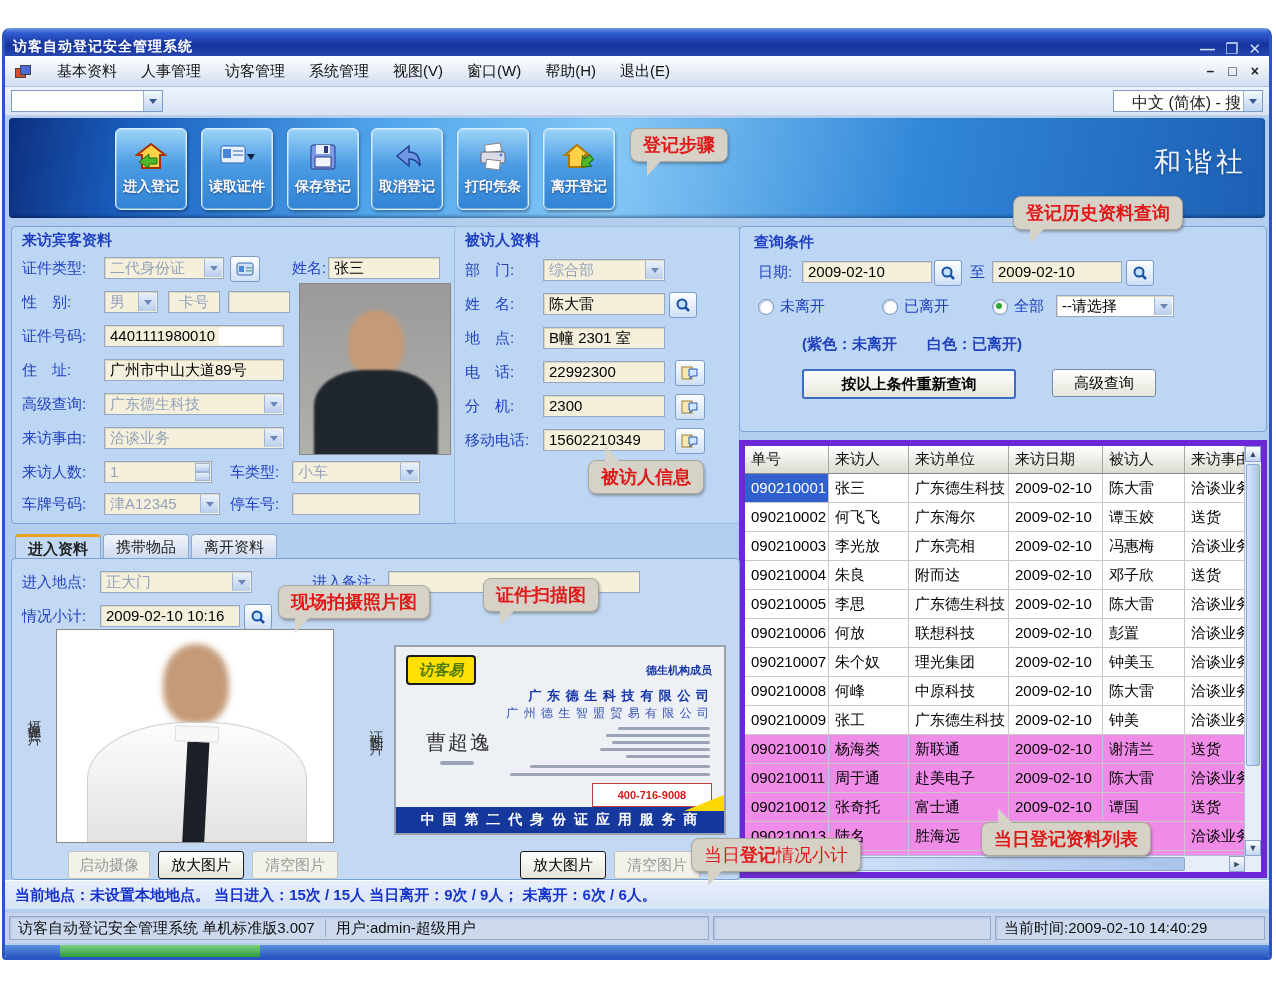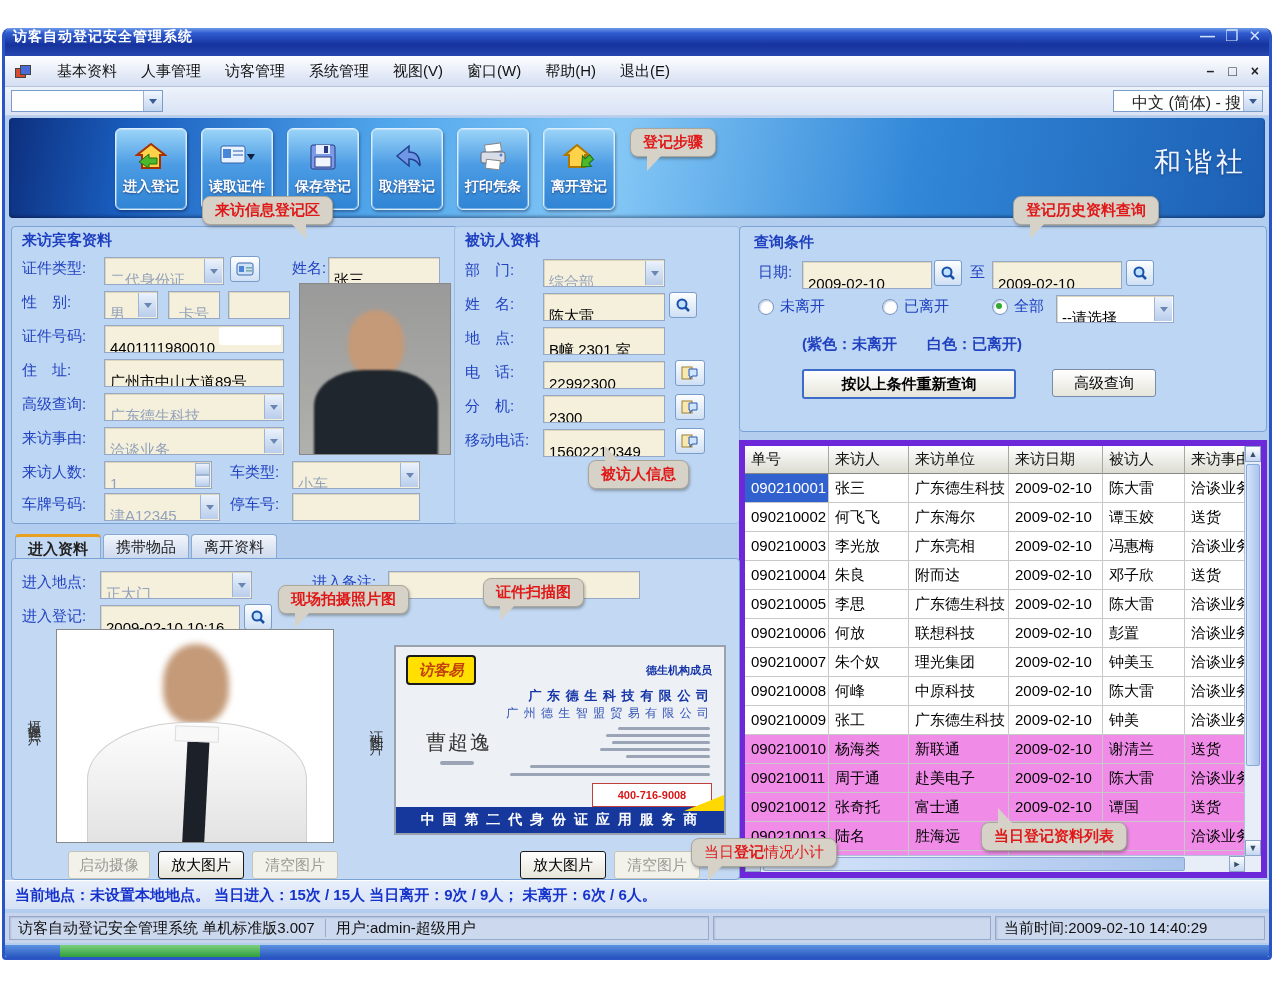--- a/index.html
+++ b/index.html
@@ -3,21 +3,21 @@
 <meta charset="utf-8">
 <style>
   html,body{margin:0;padding:0;}
   body{width:1276px;height:991px;overflow:hidden;background:#fff;
        font-family:"Liberation Sans","DejaVu Sans",sans-serif;}
   .window{position:absolute;left:2px;top:28px;width:1270px;height:932px;
           background:#b3cdef;border:3px solid #2b55c4;border-top:none;
           border-radius:8px 8px 4px 4px;box-sizing:border-box;}
   
   .titlebar{height:28px;background:linear-gradient(180deg,#6f9ae8 0%,#2f5cd0 18%,#16339e 60%,#2746ae 100%);
-            border-radius:6px 6px 0 0;display:flex;align-items:flex-start;padding:0 8px;}
+            border-radius:6px 6px 0 0;display:flex;align-items:flex-end;padding:0 8px;}
   .titlebar .ttl{color:#fff;font-size:14px;font-weight:bold;letter-spacing:1px;}
   .wctl{margin-left:auto;display:flex;gap:10px;}
   .wctl span{color:#cfe0f8;font-size:15px;line-height:15px;cursor:default;font-weight:bold;}
   
   .menubar{height:30px;background:linear-gradient(#fdfeff,#d4def2);border-bottom:1px solid #b6c4e2;
            display:flex;align-items:center;padding:0 10px;position:relative;}
   .appicon{width:14px;height:12px;position:relative;margin-right:16px;}
   .appicon i{position:absolute;width:9px;height:8px;border:1px solid #444;}
   .appicon i.r{left:0;top:3px;background:#d84a30;}
   .appicon i.b{left:5px;top:0;background:#4a6ad8;}
@@ -40,21 +40,21 @@
         background:linear-gradient(#9bd4f8,#4c9ce4 45%,#2f84d4);border:1px solid #d8eefc;
         box-shadow:inset 0 0 0 1px rgba(255,255,255,.35),1px 2px 3px rgba(0,0,40,.35);
         display:flex;flex-direction:column;align-items:center;justify-content:center;gap:6px;cursor:pointer;}
   .tbtn .cap{color:#fff;font-size:14px;font-weight:bold;text-shadow:0 1px 2px rgba(0,0,60,.5);white-space:nowrap;}
   .brand{position:absolute;right:18px;top:26px;color:#f2f7ff;font-size:27px;letter-spacing:4px;
          text-shadow:0 1px 3px rgba(0,0,60,.4);}
   
   .lbl{position:absolute;color:#2242c0;font-size:15px;white-space:nowrap;}
   .sect{position:absolute;color:#1d3fc0;font-size:15px;font-weight:bold;white-space:nowrap;}
   .field{position:absolute;height:22px;background:#f5f0dc;border:1px solid #96a8c6;
-         box-shadow:inset 1px 1px 0 #ddd6bc;font-size:15px;color:#000;padding:13px 5px;
+         box-shadow:inset 1px 1px 0 #ddd6bc;font-size:15px;color:#000;padding:1px 5px;
          box-sizing:border-box;white-space:nowrap;overflow:hidden;}
   .field.dis{color:#93a2ba;}
   .field.white{background:#fff;}
   .combo{padding-right:20px;}
   .combo .arr{position:absolute;right:1px;top:1px;bottom:1px;width:17px;
               background:linear-gradient(#eaf2fc,#b9cdeb);border-left:1px solid #a0b4d4;
               display:flex;align-items:center;justify-content:center;}
   .combo .arr:after{content:"";border:4px solid transparent;border-top:5px solid #6c86b4;margin-top:4px;}
   .spin .arr{position:absolute;right:1px;top:1px;bottom:1px;width:15px;display:flex;flex-direction:column;}
   .spin .arr b{flex:1;background:linear-gradient(#eaf2fc,#b9cdeb);border:1px solid #a0b4d4;position:relative;}
@@ -66,21 +66,21 @@
   .xpbtn.flat{border:1px solid #c4c4ba;color:#9a9a96;background:#f2f1ea;}
   .xpbtn.strong{border:1px solid #1a1a1a;}
   .grp{position:absolute;border:1px solid #7ba2d4;border-radius:4px;background:#bdd6f3;box-sizing:border-box;}
   
   .radio{position:absolute;display:flex;align-items:center;gap:6px;font-size:15px;color:#1d3fc0;}
   .radio i{width:14px;height:14px;border-radius:50%;background:#fff;border:1px solid #7a96c0;
            box-shadow:inset 1px 1px 2px #b8c6dc;position:relative;}
   .radio.on i:after{content:"";position:absolute;left:3px;top:3px;width:6px;height:6px;border-radius:50%;background:#2faa2f;}
   
   .callout{position:absolute;background:#d6d2c8;border:1px solid #aaa69a;border-radius:8px;
-           color:#e01818;font-size:15px;font-weight:bold;display:flex;align-items:center;justify-content:center;
+           color:#e01818;font-size:18px;font-weight:bold;display:flex;align-items:center;justify-content:center;
            box-shadow:1px 2px 3px rgba(60,60,60,.4);z-index:50;white-space:nowrap;padding:4px 12px;}
   .callout .tail{position:absolute;width:0;height:0;}
   .tail.bl{left:16px;bottom:-15px;border-top:16px solid #d6d2c8;border-right:15px solid transparent;}
   .tail.br{right:26px;bottom:-15px;border-top:16px solid #d6d2c8;border-left:15px solid transparent;}
   .tail.tl{left:16px;top:-15px;border-bottom:16px solid #d6d2c8;border-right:15px solid transparent;}
   
   .vtable{position:absolute;background:#fff;border:6px solid #6d28d9;box-sizing:border-box;overflow:hidden;}
   .thead{display:flex;}
   .hcell{background:linear-gradient(#ffffff,#dcdcd2);border-right:1px solid #a8a8a0;border-bottom:1px solid #888;
          font-size:15px;color:#111;padding:4px 6px;box-sizing:border-box;white-space:nowrap;overflow:hidden;}
@@ -493,42 +493,42 @@
         <div class="tab active">进入资料</div>
         <div class="tab">携带物品</div>
         <div class="tab">离开资料</div>
       </div>
       <div class="grp" style="left:0;top:24px;width:729px;height:322px;background:#c3d9f3;">
         <span class="lbl" style="left:10px;top:14px;">进入地点:</span>
         <div class="field combo dis" style="left:88px;top:12px;width:152px;"><span>正大门</span><span class="arr"></span></div>
         <span class="lbl" style="left:300px;top:14px;">进入备注:</span>
         <div class="field dis" style="left:376px;top:12px;width:252px;"></div>
 
-        <span class="lbl" style="left:10px;top:48px;">进入登记:</span>
+        <span class="lbl" style="left:10px;top:48px;">情况小计:</span>
         <div class="field" style="left:88px;top:46px;width:140px;">2009-02-10 10:16</div>
         <div class="smallbtn" style="left:232px;top:45px;width:26px;">
           <svg width="16" height="16" viewBox="0 0 16 16">
               <circle cx="7" cy="7" r="4.5" fill="#bfe0ff" stroke="#1a50a8" stroke-width="2"></circle>
               <line x1="10.5" y1="10.5" x2="14" y2="14" stroke="#1a50a8" stroke-width="2.5"></line>
             </svg>
         </div>
 
         <span class="vlabel" style="left:14px;top:150px;">摄像照片</span>
 
         <div class="photoframe" style="left:44px;top:70px;width:278px;height:214px;">
           <div class="p-head" style="left:106px;top:14px;width:66px;height:80px;filter:blur(3px);"></div>
           <div style="position:absolute;left:30px;top:92px;width:218px;height:122px;background:linear-gradient(#fdfdfd,#e2e2e2);border-radius:46% 46% 0 0;border:1px solid #cfcfcf;"></div>
           <div style="position:absolute;left:128px;top:104px;width:22px;height:110px;background:#1c2028;transform:skewX(-3deg);"></div>
           <div style="position:absolute;left:118px;top:96px;width:42px;height:14px;background:#f8f8f8;border:1px solid #ddd;transform:rotate(2deg);"></div>
         </div>
 
         <span class="vlabel" style="left:356px;top:160px;">证件图片</span>
 
         <div class="photoframe" style="left:382px;top:86px;width:332px;height:190px;background:#edf0f5;border:2px solid #9aa2ae;">
-          <div style="position:absolute;left:10px;top:8px;width:66px;height:26px;background:#ffe000;border-radius:4px;border:2px solid #1a1a1a;display:flex;align-items:center;justify-content:center;color:#c2410c;font-weight:bold;font-size:15px;font-style:italic;">访客易</div>
+          <div style="position:absolute;left:10px;top:8px;width:66px;height:26px;background:#ffe000;border-radius:4px;border:2px solid #1a1a1a;display:flex;align-items:center;justify-content:center;color:#4d7c0f;font-weight:bold;font-size:15px;font-style:italic;">访客易</div>
           <div style="position:absolute;right:12px;top:16px;color:#1535a8;font-size:11px;font-weight:bold;">德生机构成员</div>
           <div style="position:absolute;right:14px;top:40px;color:#1535a8;font-size:13px;font-weight:bold;letter-spacing:1px;">广 东 德 生 科 技 有 限 公 司</div>
           <div style="position:absolute;right:14px;top:58px;color:#3555b8;font-size:12px;letter-spacing:1px;">广 州 德 生 智 盟 贸 易 有 限 公 司</div>
           <div style="position:absolute;left:30px;top:82px;color:#333;font-size:20px;font-family:'Liberation Serif',serif;letter-spacing:2px;">曹超逸</div>
           <div class="cardline" style="left:44px;top:114px;width:34px;height:4px;"></div>
           <div class="cardline" style="right:14px;top:80px;width:92px;"></div>
           <div class="cardline" style="right:14px;top:87px;width:104px;"></div>
           <div class="cardline" style="right:14px;top:94px;width:98px;"></div>
           <div class="cardline" style="right:14px;top:101px;width:110px;"></div>
           <div class="cardline" style="right:14px;top:108px;width:84px;"></div>
@@ -565,24 +565,20 @@
   </div>
 
   <div class="bottomstrip">
       <span class="green"></span>
     </div>
 
   <div class="callout" style="left:625px;top:100px;">
     <span>登记步骤</span>
       <i class="tail bl"></i>
   </div>
-  <div class="callout" style="left:197px;top:168px;">
-    <span>来访信息登记区</span>
-      <i class="tail br"></i>
-  </div>
   <div class="callout" style="left:1008px;top:168px;">
     <span>登记历史资料查询</span>
       <i class="tail bl"></i>
   </div>
   <div class="callout" style="left:583px;top:432px;">
     <span>被访人信息</span>
       <i class="tail tl"></i>
   </div>
   <div class="callout" style="left:273px;top:557px;">
     <span>现场拍摄照片图</span>

